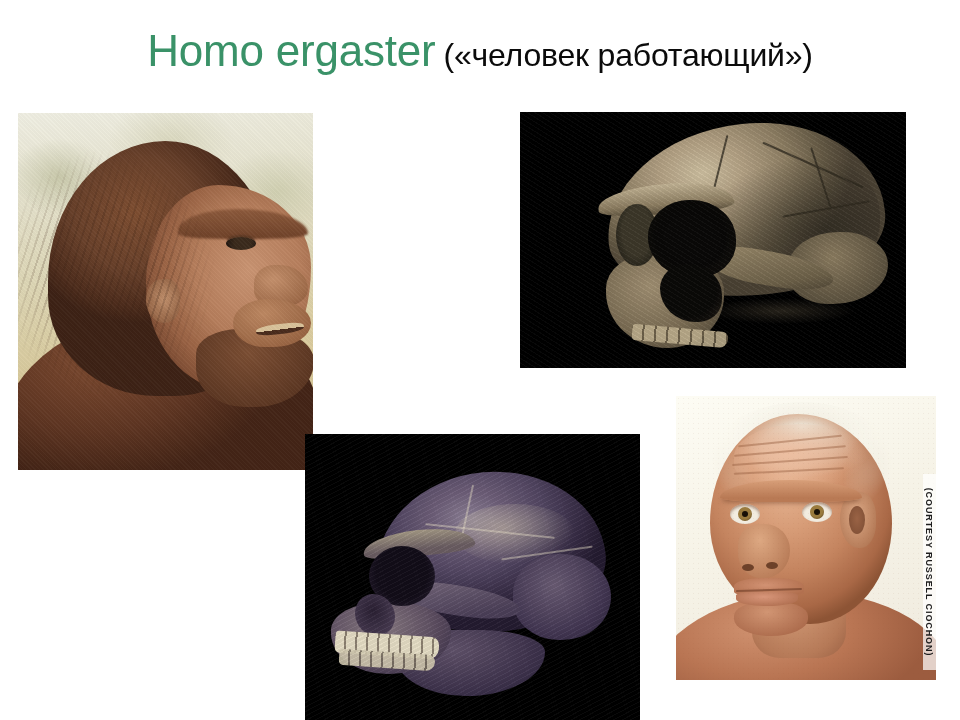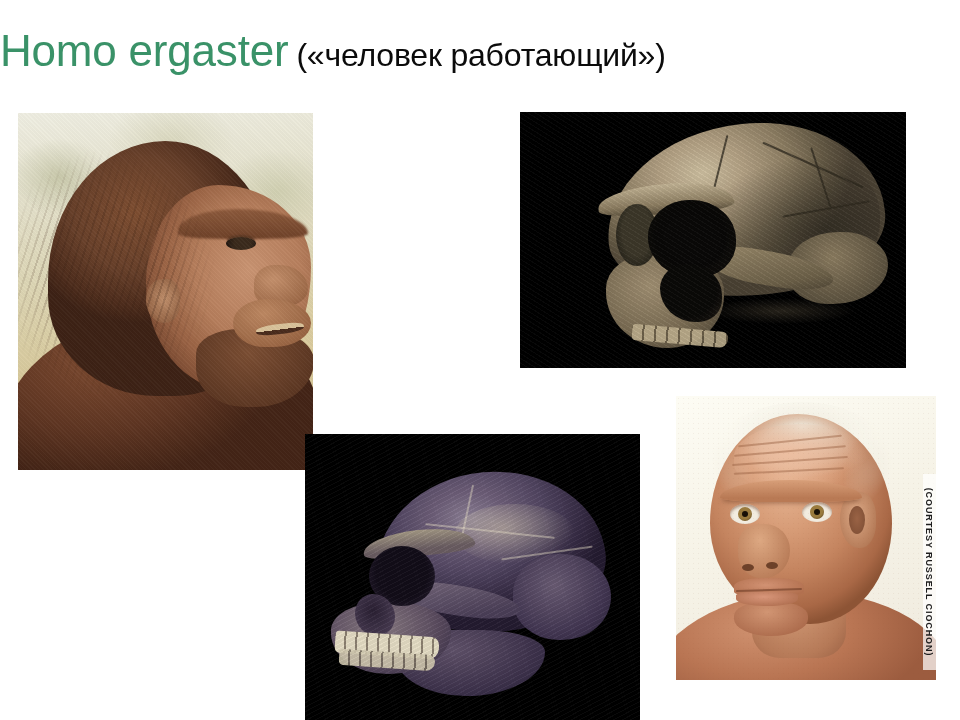--- a/index.html
+++ b/index.html
@@ -20,20 +20,21 @@
     inset: 0;
     background: #ffffff;
   }
 
   
   .title-block {
     position: absolute;
     left: 0;
     top: 26px;
     width: 960px;
+    text-align: center;
     white-space: nowrap;
   }
   .title-main {
     font-size: 44px;
     font-weight: 400;
     color: #3a9268;
     letter-spacing: -0.2px;
   }
   .title-sub {
     font-size: 32px;

